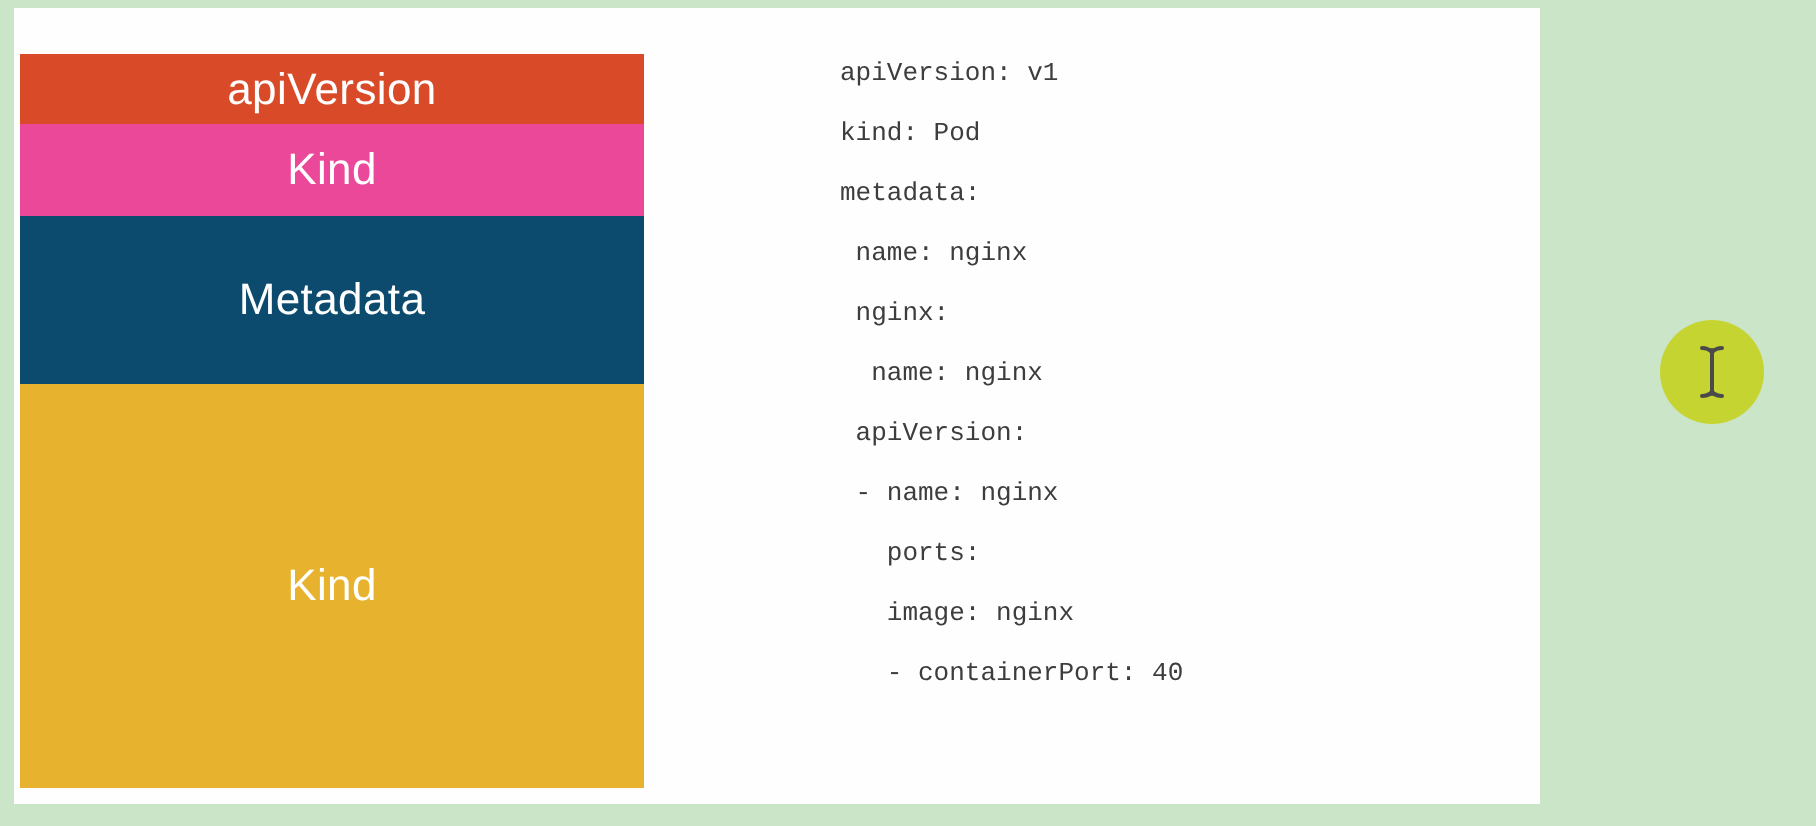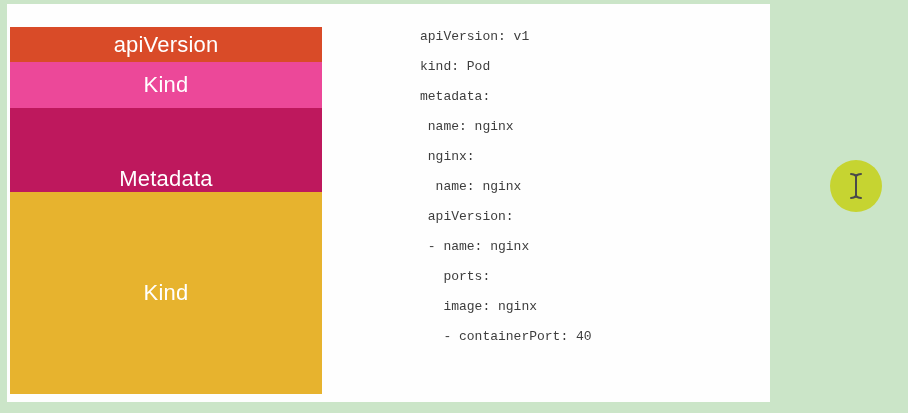--- a/index.html
+++ b/index.html
@@ -81,21 +81,21 @@
 
 <div class="panel">
 
   <div class="blocks">
     <div class="block" style="background-color: rgb(217, 75, 40);">
       <span>apiVersion</span>
     </div>
     <div class="block" style="background-color: #ec4899;">
       <span>Kind</span>
     </div>
-    <div class="block" style="background-color: #be185d; align-items: flex-end;">
+    <div class="block" style="background-color: #0c4a6e;">
       <span>Metadata</span>
     </div>
     <div class="block" style="background-color: rgb(231, 179, 46);">
       <span>Kind</span>
     </div>
   </div>
 
   <div class="yaml">
     <div class="yaml-line">apiVersion: v1</div>
     <div class="yaml-line">kind: Pod</div>

